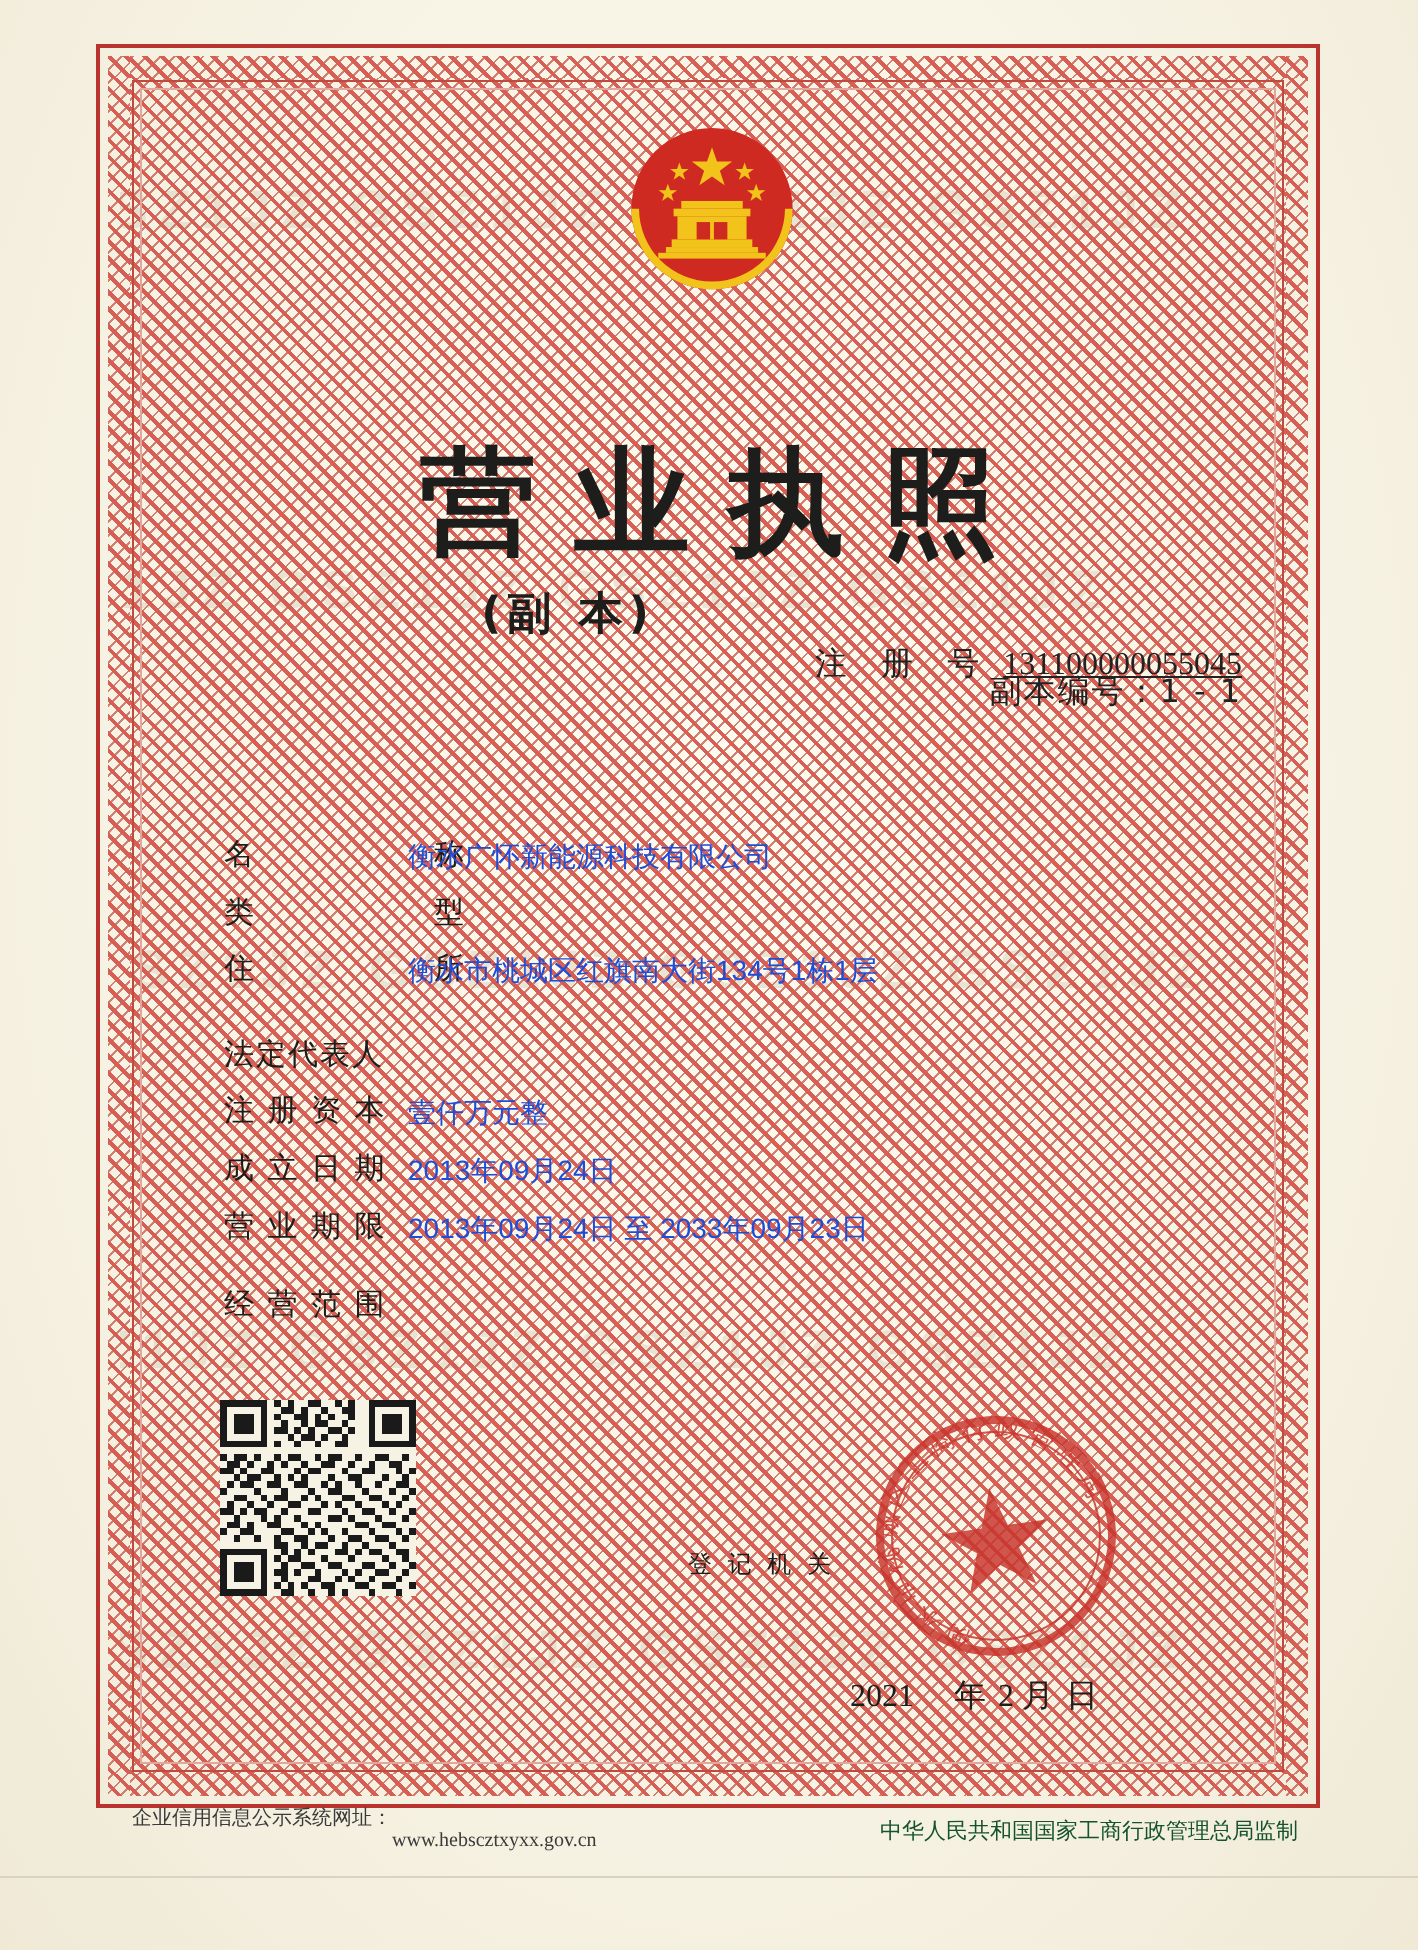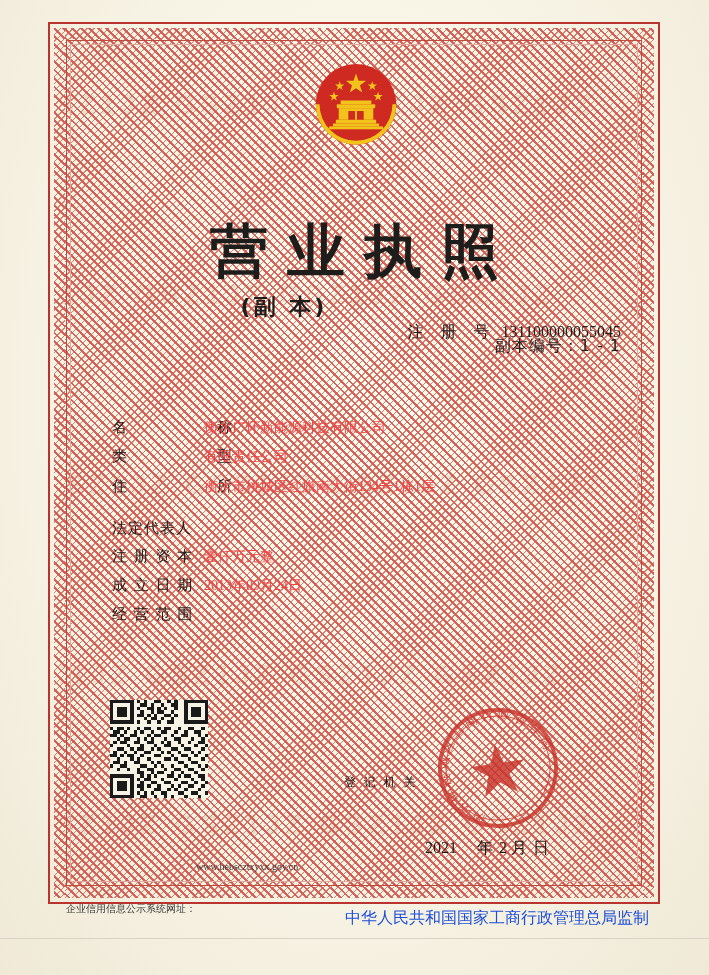--- a/index.html
+++ b/index.html
@@ -136,20 +136,21 @@
     white-space: nowrap;
   }
   .reg-no .lbl {
     letter-spacing: 6px;
     margin-right: 6px;
   }
   .reg-no .val {
     font-family: "Liberation Serif", serif;
     letter-spacing: 0px;
     font-size: 16px;
+    text-decoration: underline;
   }
 
   
   .fields {
     position: absolute;
     left: 112px; top: 418px;
     width: 500px;
   }
   .field {
     display: flex;
@@ -163,24 +164,24 @@
     flex: 0 0 92px;
     font-family: "DejaVu Sans", sans-serif;
     font-size: 15px;
     color: #1d1d1b;
     white-space: nowrap;
   }
   .label.j2 { letter-spacing: 20px; }
   .label.j4 { letter-spacing: 1px; }
   .field .value {
     flex: 1;
-    font-family: Liberation Serif, serif;
+    font-family: Liberation Sans, sans-serif;
     font-size: 14px;
     line-height: 1.45;
-    color: #ef4444;
+    color: #1d4ed8;
   }
   .gap-after { margin-bottom: 22px; }
   .gap-after2 { margin-bottom: 19px; }
 
   
   .qr {
     position: absolute;
     left: 110px; top: 700px;
     width: 98px; height: 98px;
   }
@@ -218,31 +219,31 @@
   
   .footer-left {
     position: absolute;
     left: 66px; top: 902px;
     font-family: "DejaVu Sans", sans-serif;
     font-size: 10px;
     color: #3a3a3a;
   }
   .footer-url {
     position: absolute;
-    left: 196px; top: 861px;
+    left: 196px; top: 915px;
     font-family: "Liberation Serif", serif;
     font-size: 10px;
     color: #3a3a3a;
   }
   .footer-right {
     position: absolute;
     right: 60px; top: 908px;
     font-family: "DejaVu Sans", sans-serif;
-    font-size: 16px;
-    color: #1d4ed8;
+    font-size: 11px;
+    color: #14532d;
     text-align: center;
   }
   .footer-rule {
     position: absolute;
     left: 0; top: 938px;
     width: 709px;
     height: 1px;
     background: #d8d3c4;
   }
 </style>
@@ -299,36 +300,39 @@
     <span class="lbl">注 册 号</span><span class="val">131100000055045</span>
   </div>
 
   <div class="fields">
     <div class="field">
       <div class="label j2">名　　称</div>
       <div class="value">衡水广怀新能源科技有限公司</div>
     </div>
     <div class="field">
       <div class="label j2">类　　型</div>
-      <div class="value">有限责任公司</div>
     </div>
     <div class="field gap-after">
       <div class="label j2">住　　所</div>
       <div class="value">衡水市桃城区红旗南大街134号1栋1层</div>
     </div>
     <div class="field">
       <div class="label j4">法定代表人</div>
     </div>
     <div class="field">
       <div class="label j4">注 册 资 本</div>
       <div class="value">壹仟万元整</div>
     </div>
     <div class="field">
       <div class="label j4">成 立 日 期</div>
       <div class="value">2013年09月24日</div>
+    </div>
+    <div class="field gap-after2">
+      <div class="label j4">营 业 期 限</div>
+      <div class="value">2013年09月24日 至 2033年09月23日</div>
     </div>
     <div class="field">
       <div class="label j4">经 营 范 围</div>
     </div>
   </div>
 
   <svg class="qr" viewBox="0 0 29 29" shape-rendering="crispEdges">
     <rect width="29" height="29" fill="#f7f3e4"></rect>
     <g fill="#1a1a1a">
       <rect x="0" y="0" width="7" height="1"></rect>

